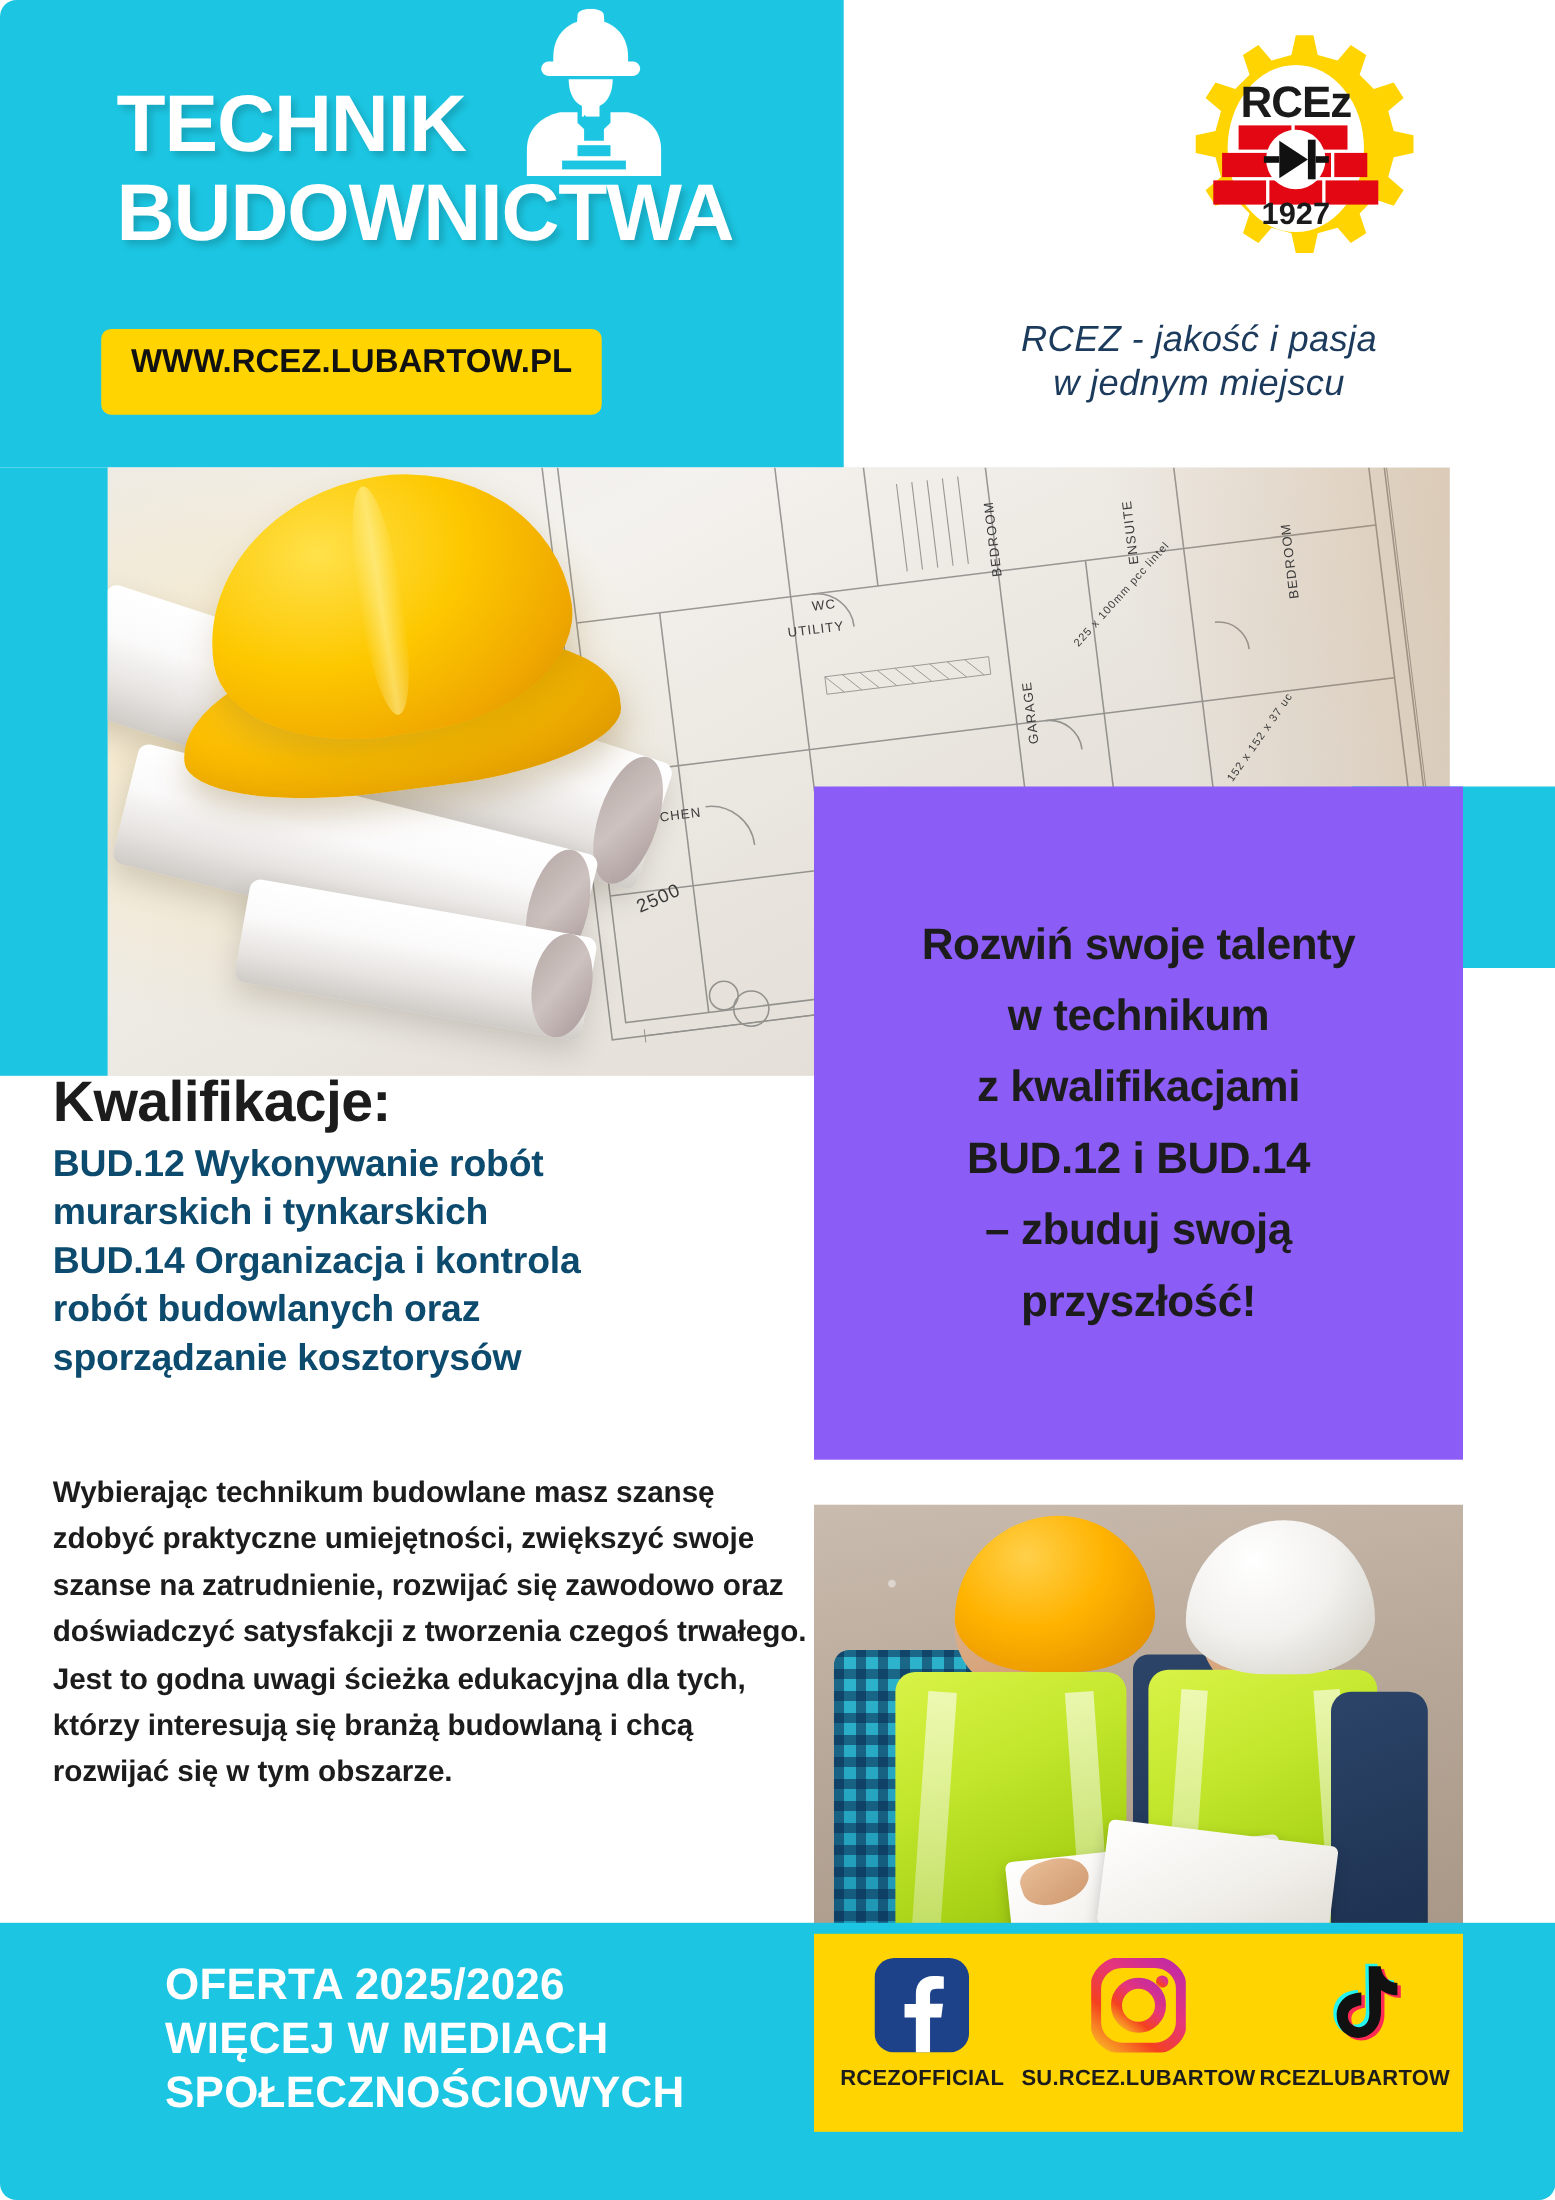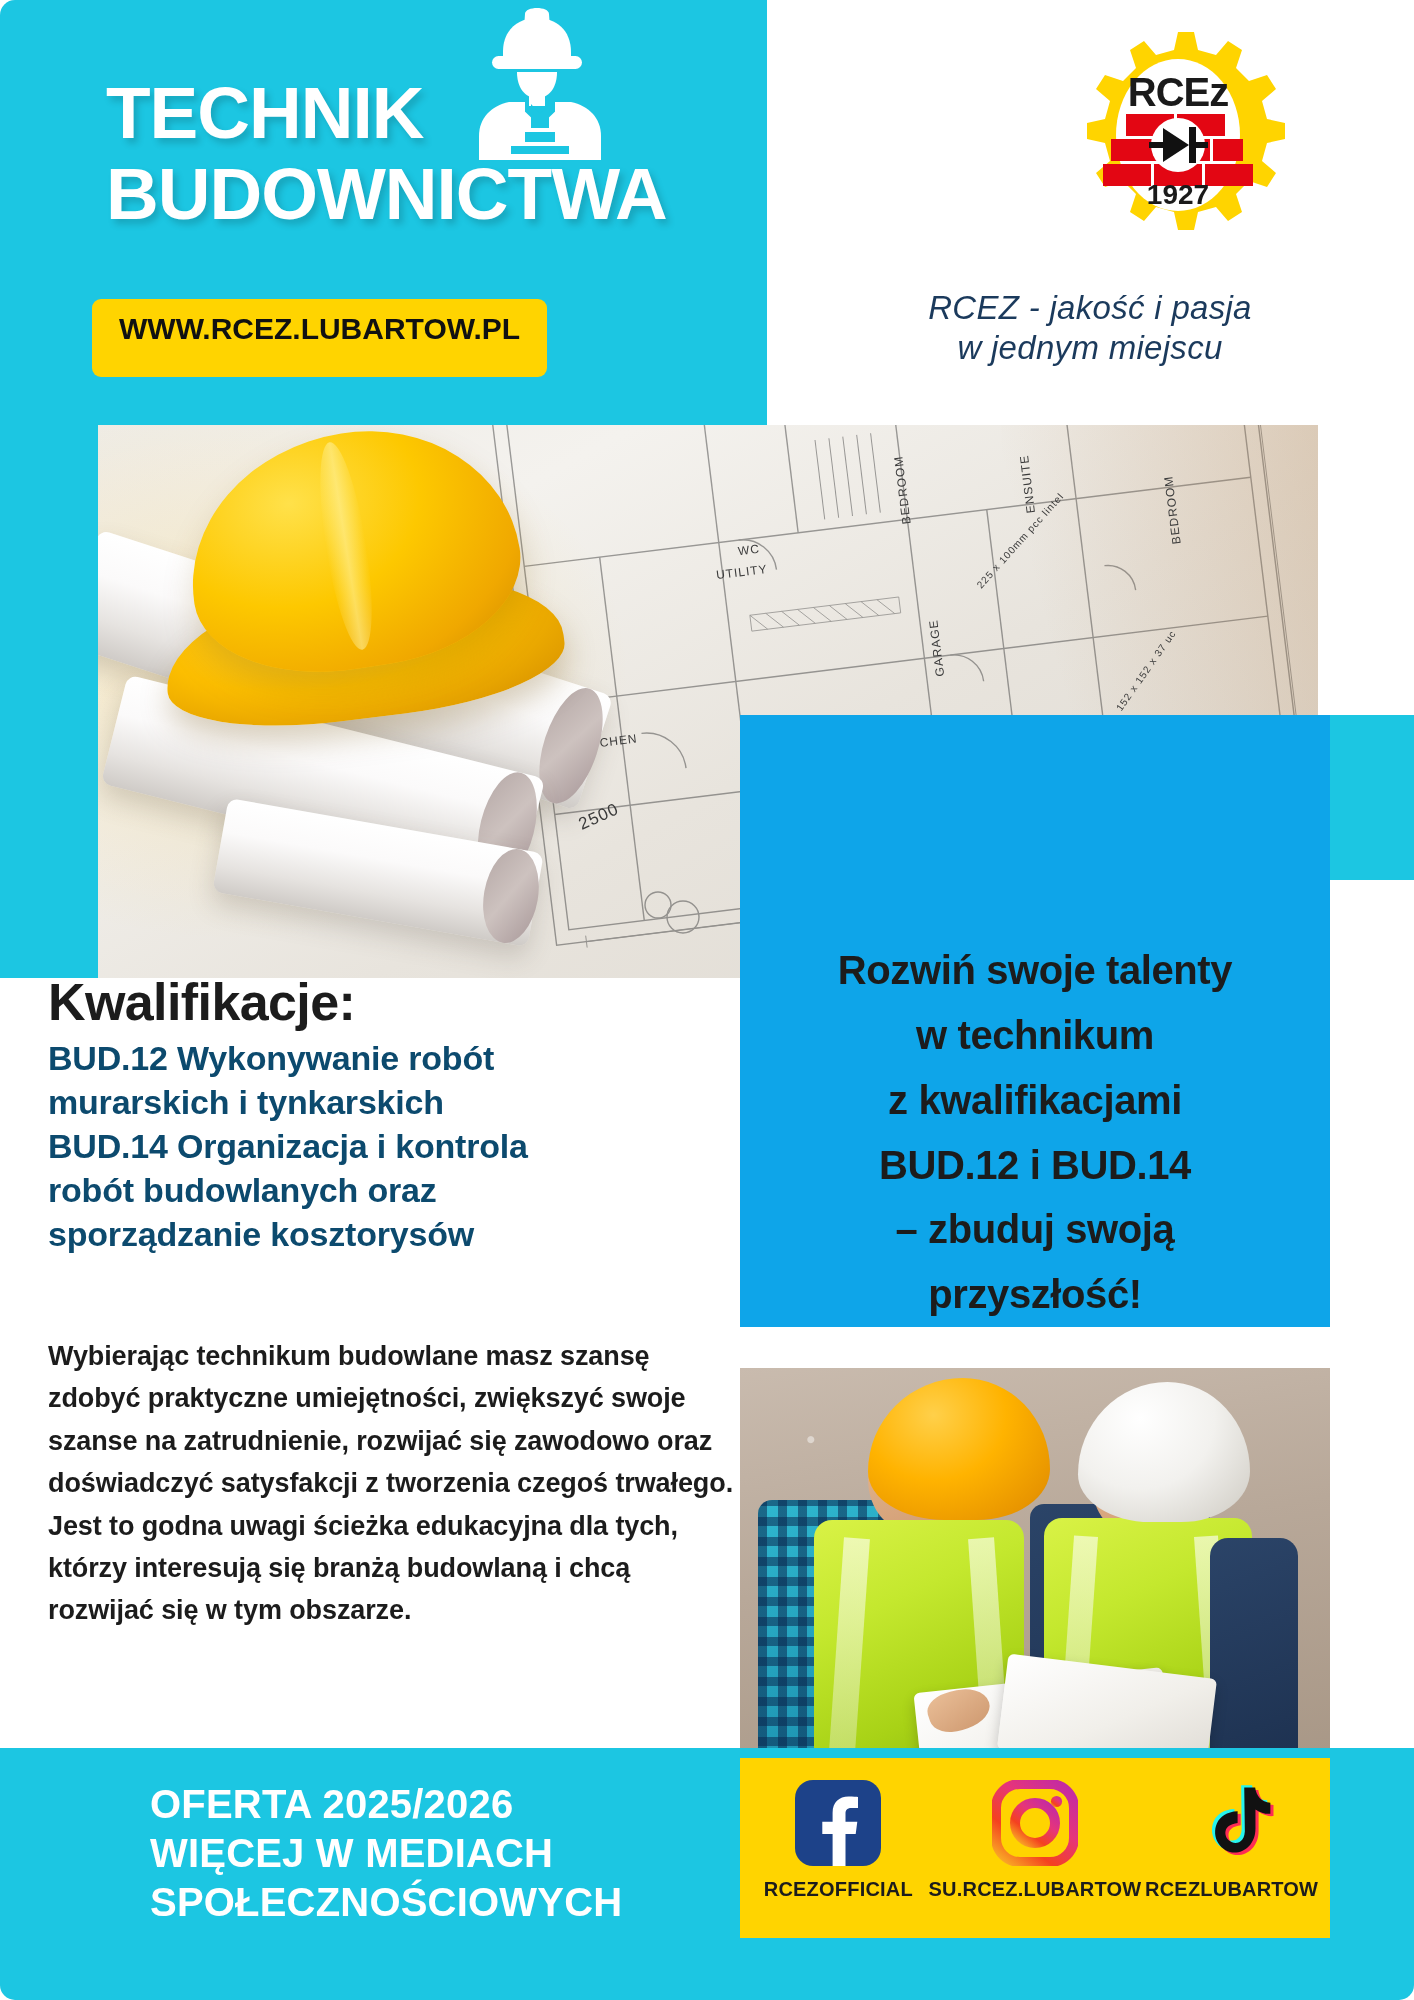--- a/index.html
+++ b/index.html
@@ -203,24 +203,24 @@
     white-space: nowrap;
   }
 
   
   .callout {
     position: absolute;
     left: 740px;
     top: 715px;
     width: 590px;
     height: 612px;
-    background: #0ea5e9;
+    background: #8b5cf6;
     z-index: 6;
     display: flex;
-    align-items: flex-end;
+    align-items: center;
     justify-content: center;
   }
   .callout-inner {
     text-align: center;
     padding: 0 30px;
   }
   .callout-line {
     font-weight: bold;
     font-size: 40px;
     line-height: 1.62;

